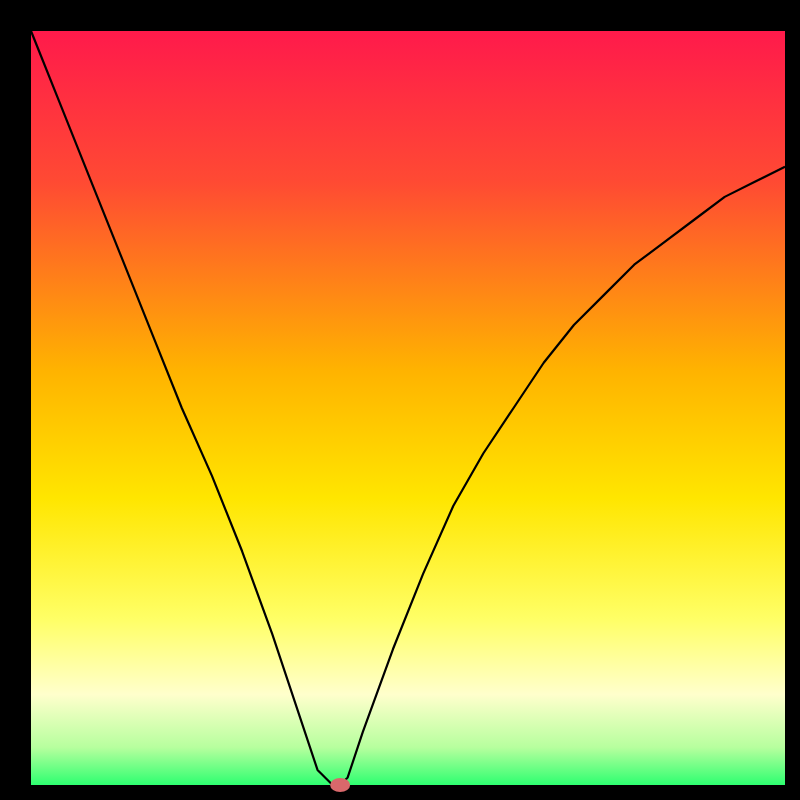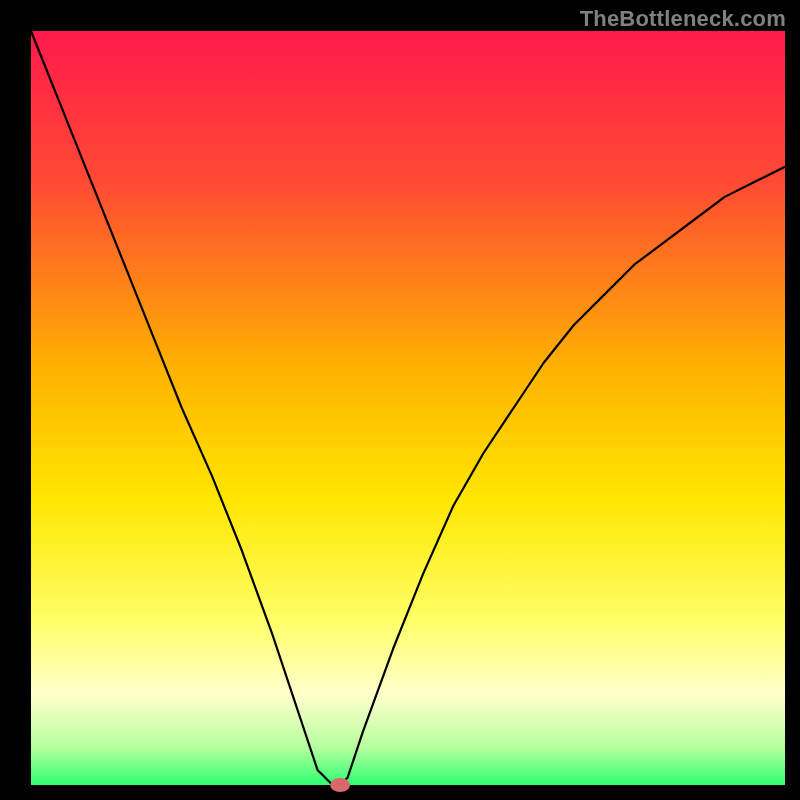--- a/index.html
+++ b/index.html
@@ -23,21 +23,20 @@
     letter-spacing: 0.2px;
   }
   svg {
     display: block;
   }
 </style>
 </head>
 <body>
 
 <div class="container">
-  <div class="watermark">TheBottleneck.com</div>
   <svg id="chart-svg" width="800" height="800" viewBox="0 0 800 800">
     <defs>
       <linearGradient id="bg-grad" x1="0" y1="0" x2="0" y2="1">
           <stop offset="0%" stop-color="#ff1a4b"></stop>
           <stop offset="20%" stop-color="#ff4a33"></stop>
           <stop offset="45%" stop-color="#ffb300"></stop>
           <stop offset="62%" stop-color="#ffe600"></stop>
           <stop offset="78%" stop-color="#ffff66"></stop>
           <stop offset="88%" stop-color="#ffffcc"></stop>
           <stop offset="95%" stop-color="#b7ff9e"></stop>

